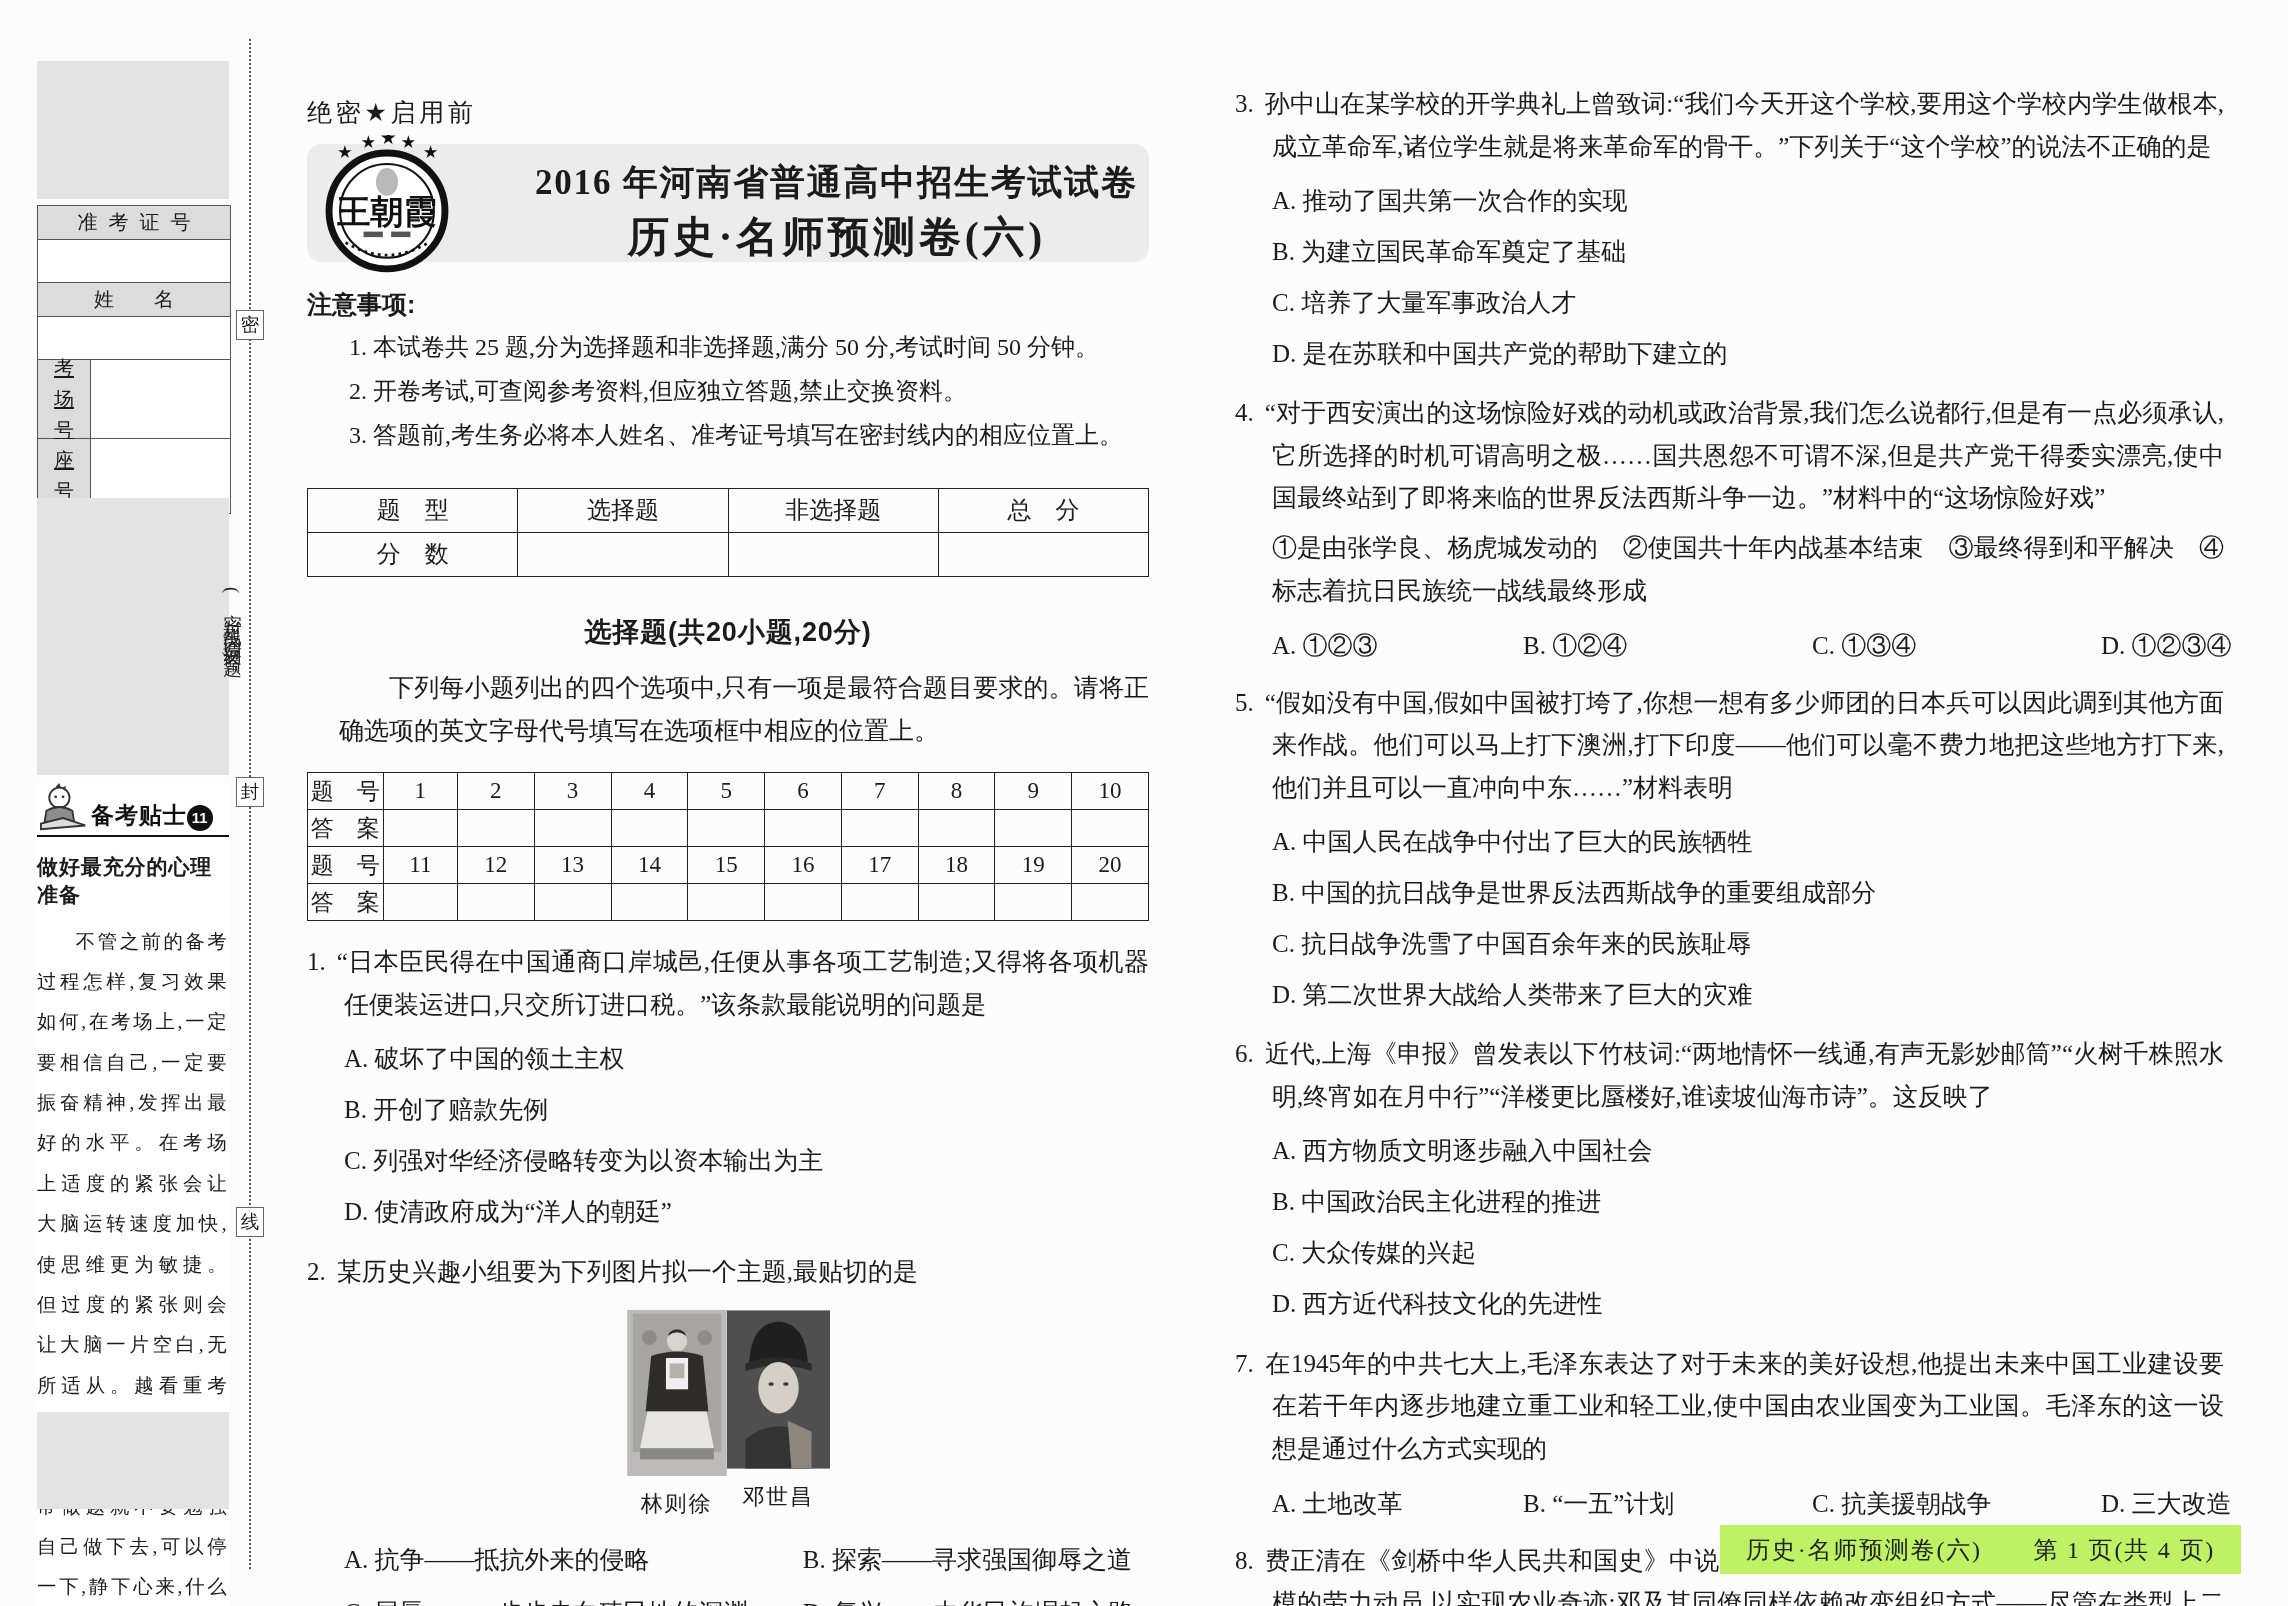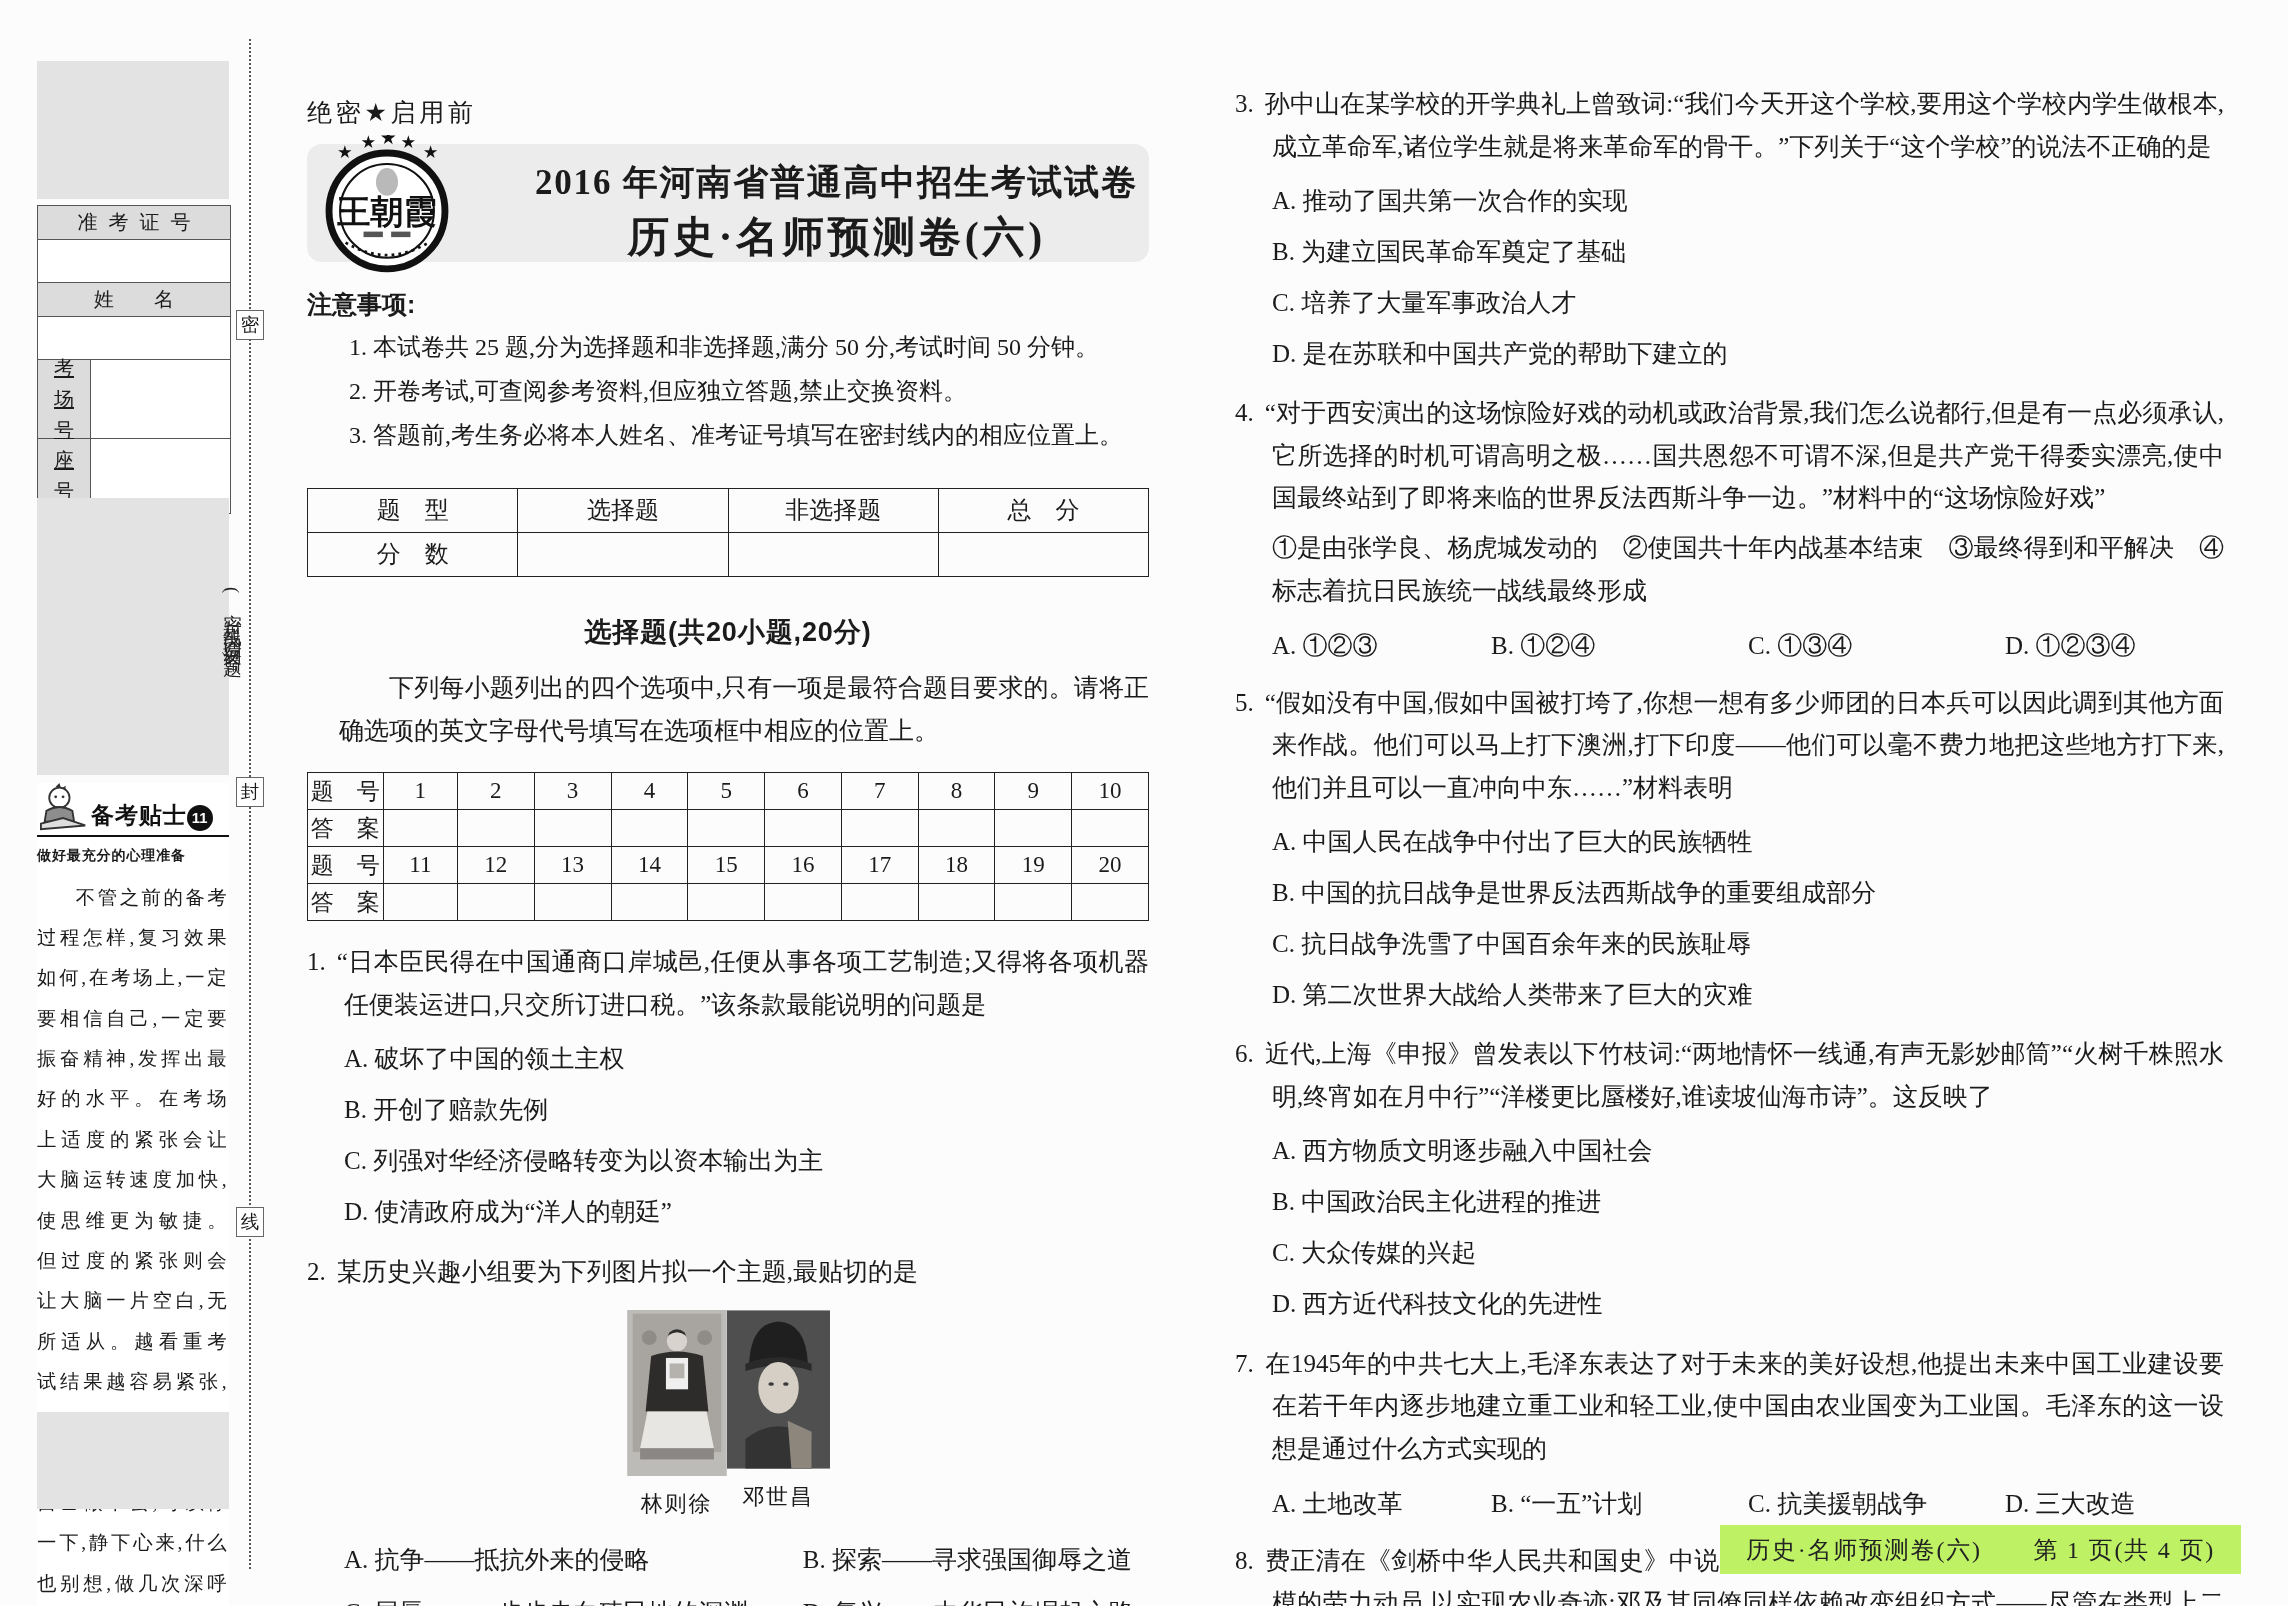--- a/index.html
+++ b/index.html
@@ -37,21 +37,21 @@
               font-size:18.5px;letter-spacing:6.5px;color:#222;}
 
   
   #tip{position:absolute;left:37px;top:783px;width:192px;background:#fff;}
   .tip-badge-row{display:flex;align-items:flex-end;gap:0;border-bottom:2.8px solid #111;padding-bottom:3.7px;}
   .tip-badge{font-family:"Liberation Sans","DejaVu Sans",sans-serif;font-weight:900;
              font-size:23px;letter-spacing:0.9px;color:#111;text-shadow:0.9px 0.9px 0 #fff,-0.9px -0.9px 0 #fff;}
   .tip-num{display:inline-block;width:26px;height:26px;border-radius:50%;background:#111;color:#fff;
            font-size:14.8px;line-height:26px;text-align:center;font-family:"Liberation Sans",sans-serif;font-weight:bold;}
   .tip-title{font-family:"Liberation Sans","DejaVu Sans",sans-serif;font-weight:bold;
-             font-size:14px;margin-top:10px;letter-spacing:0.9px;}
+             font-size:21px;margin-top:16px;letter-spacing:0.9px;}
   .tip-body{margin-top:13px;font-size:19.4px;line-height:2.08;letter-spacing:2.3px;
             text-align:justify;text-indent:2em;}
 
   
   #col-left{position:absolute;left:307px;top:96px;width:842px;}
   #col-right{position:absolute;left:1235px;top:83px;width:989px;}
 
   .secrecy{font-family:"Liberation Sans","DejaVu Sans",sans-serif;font-weight:normal;
            font-size:25px;letter-spacing:3.7px;}
   #title-box{position:relative;margin-top:14.8px;height:118px;background:#ececec;border-radius:14.8px;}
@@ -74,21 +74,21 @@
   #answer-table{width:100%;margin-top:20px;border:1.8px solid #222;}
   #answer-table td{border:0.9px solid #222;height:34px;text-align:center;font-size:23px;}
   #answer-table td.lab{width:9%;}
 
   .q{font-size:25px;line-height:1.7;text-align:justify;
      padding-left:37px;text-indent:-37px;margin:20px 0 0 0;}
   .qnum{margin-right:11px;}
   .qsub{font-size:25px;line-height:1.7;text-align:justify;padding-left:37px;margin:7.4px 0 0 0;}
   .opt{font-size:25px;margin:14.8px 0 0 37px;line-height:1.45;}
   .opt-grid2{display:grid;grid-template-columns:57% 43%;margin:24px 0 0 37px;row-gap:20px;font-size:25px;}
-  .opt-inline{display:grid;grid-template-columns:23% 27% 27% 23%;margin:16.6px 0 0 37px;font-size:25px;}
+  .opt-inline{display:grid;grid-template-columns:23% 27% 27% 23%;margin:16.6px 0 0 37px;font-size:25px;gap:32px;}
 
   .figures{display:flex;justify-content:center;margin-top:16.6px;}
   .figures figure{margin:0;text-align:center;}
   .figures figcaption{margin-top:9.2px;font-size:22px;letter-spacing:1.8px;}
 
   #page-footer{position:absolute;right:48px;bottom:33px;background:#bef264;color:#222;
                font-size:24px;padding:8.3px 26px;letter-spacing:1.8px;}
 </style>
 </head>
 <body>

